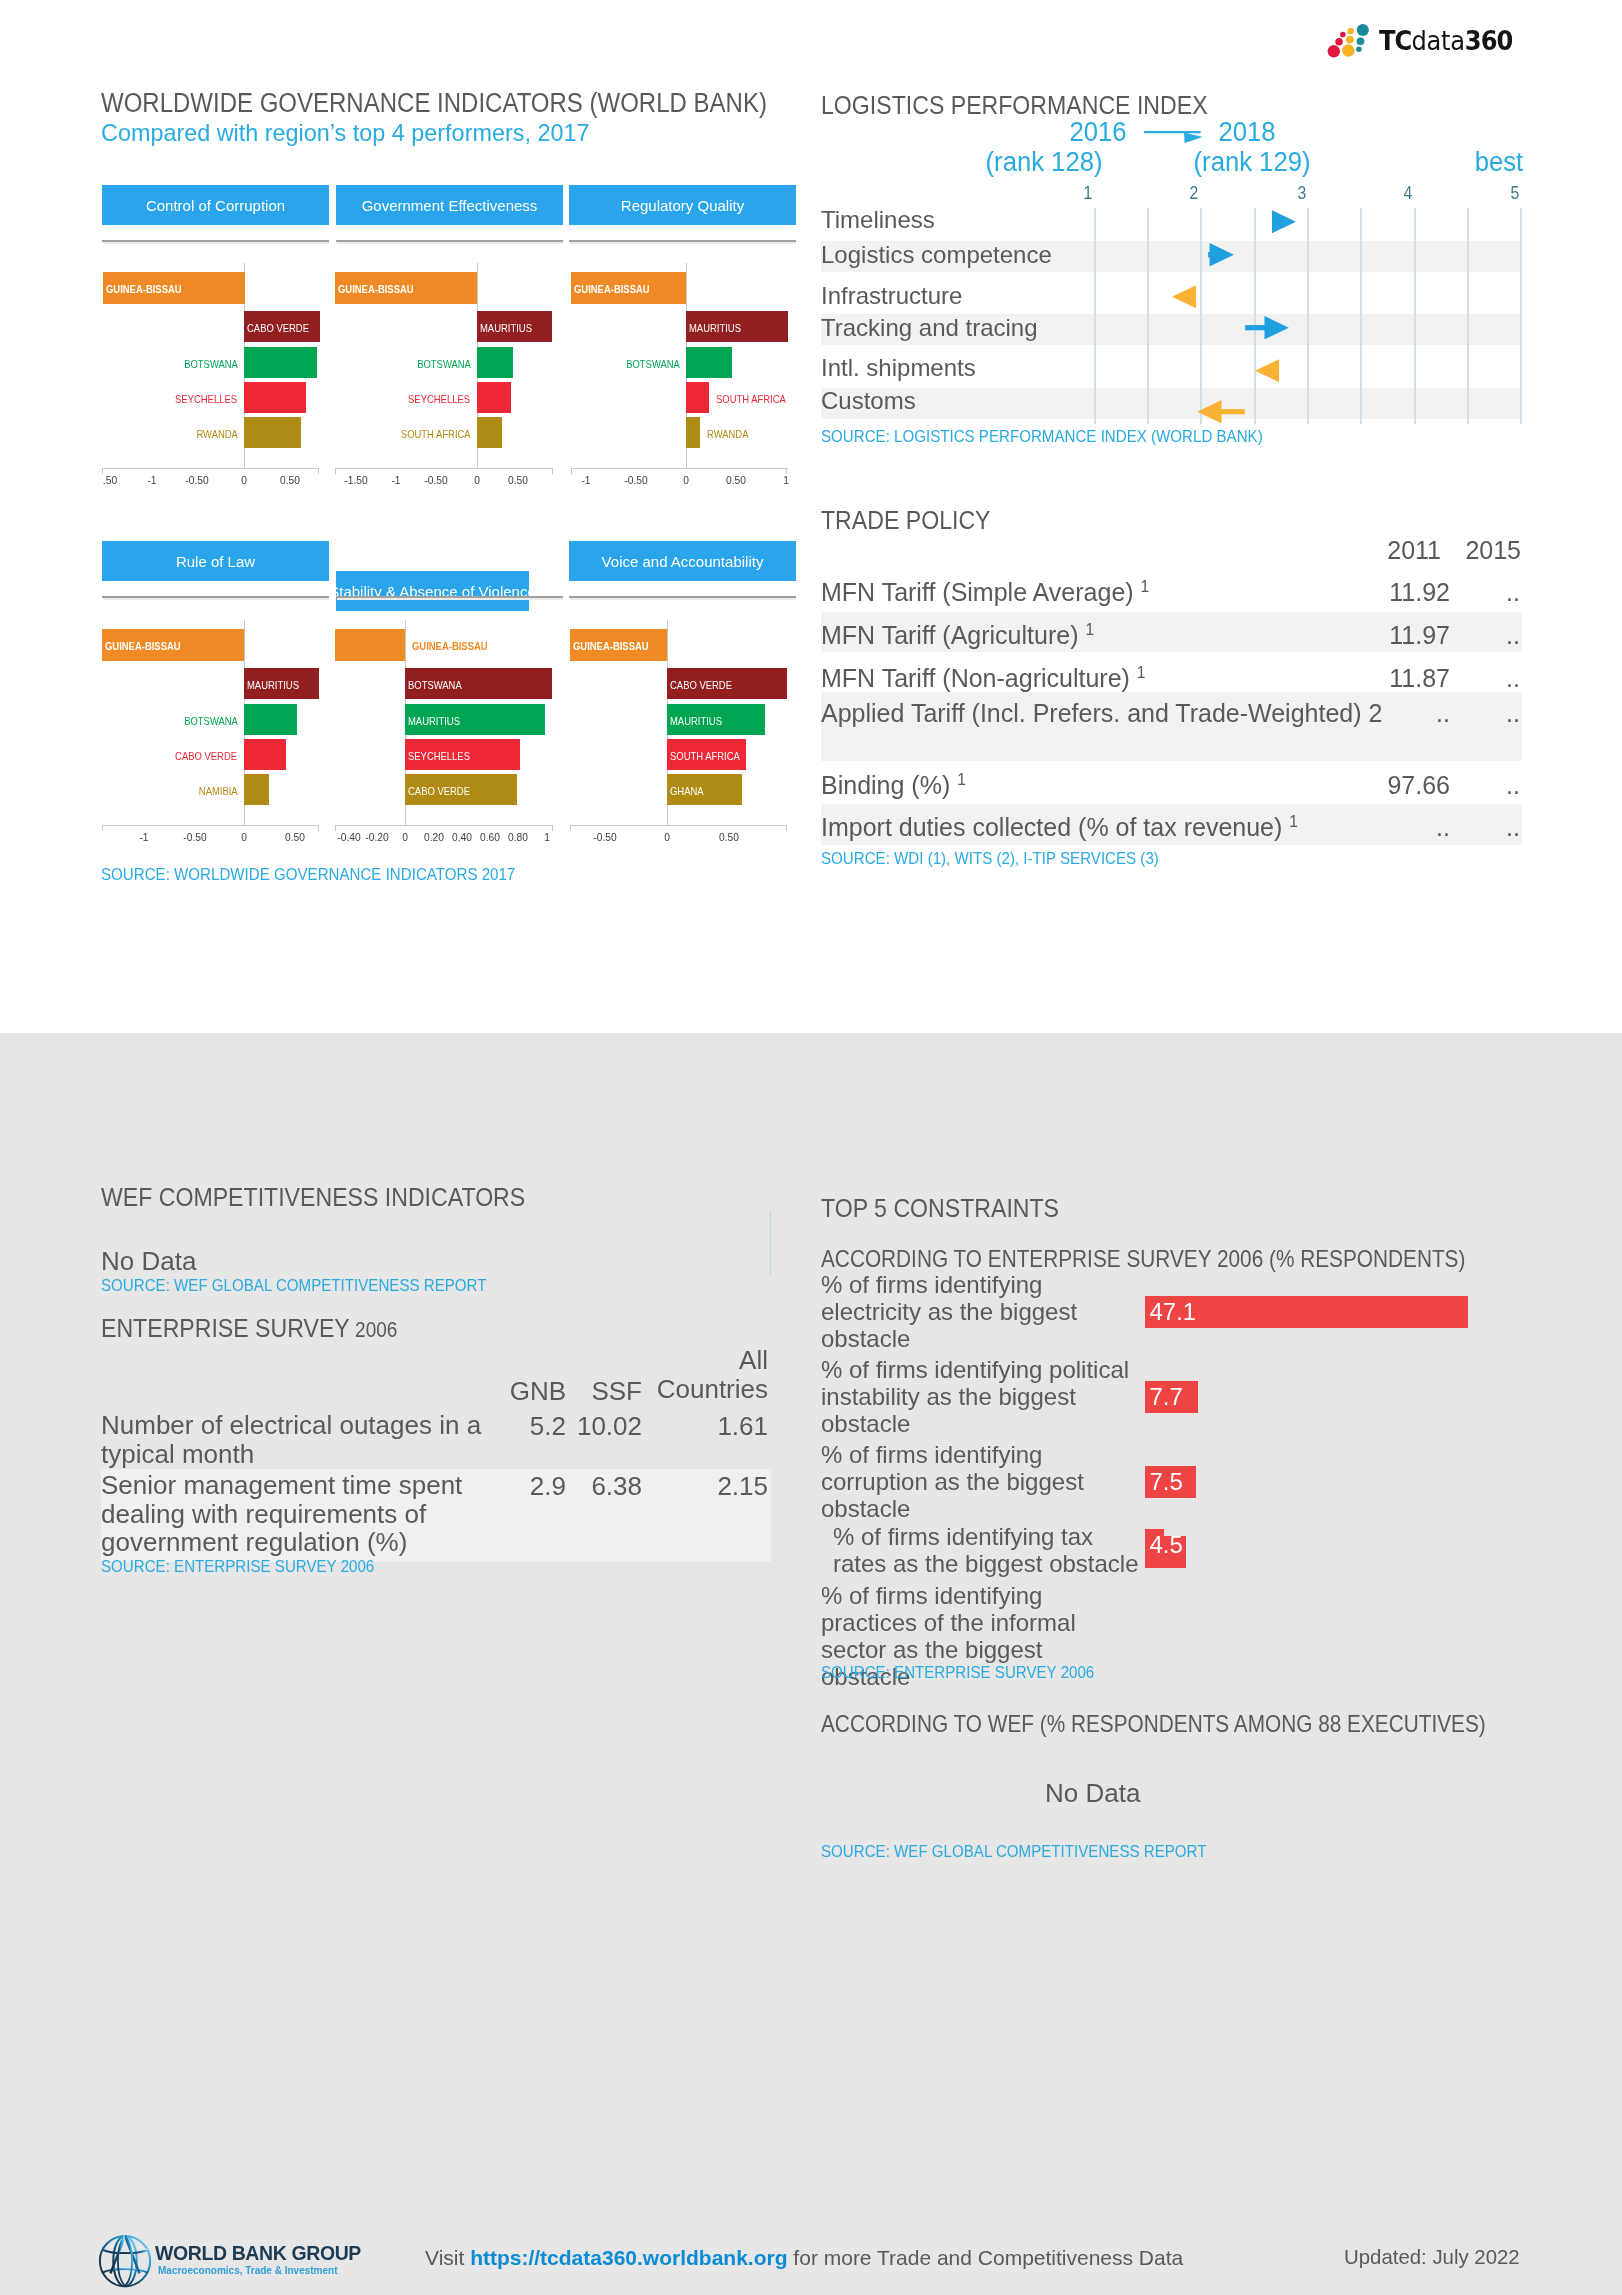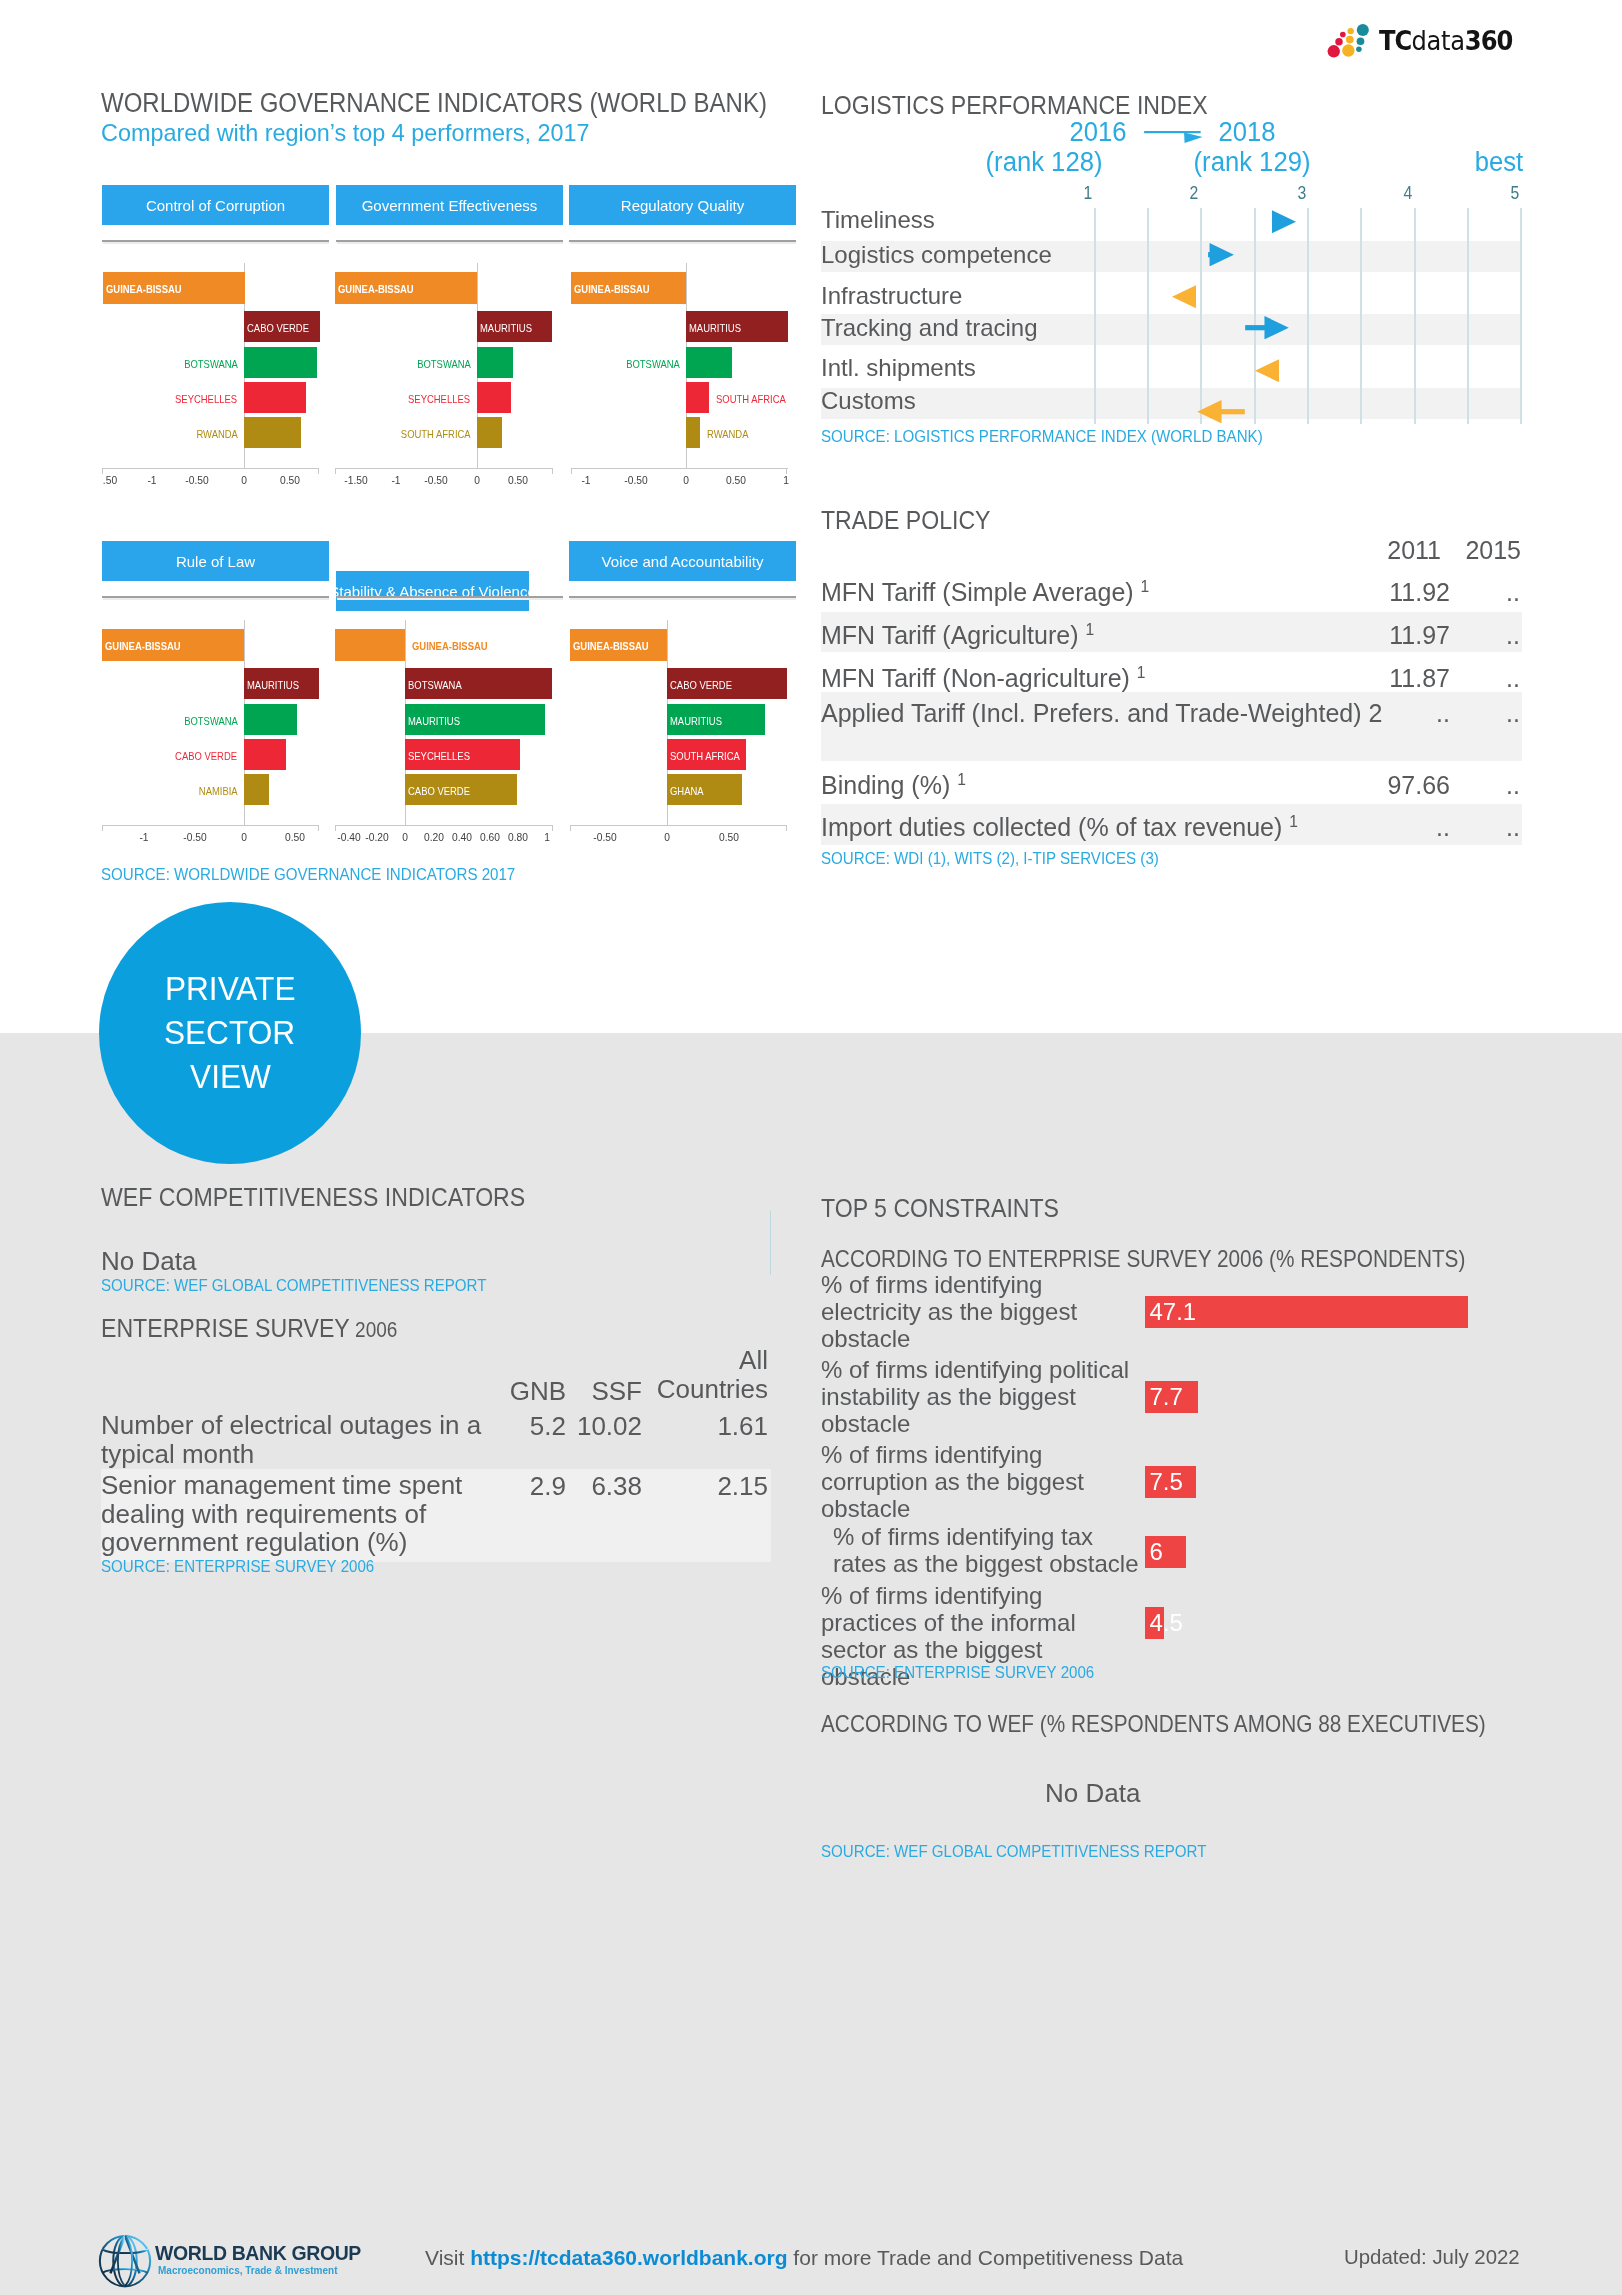--- a/index.html
+++ b/index.html
@@ -381,25 +381,20 @@
 <div class="tpval" style="left:1266px;top:699px;width:184px;">..</div>
 <div class="tpval" style="left:1350px;top:699px;width:170px;">..</div>
 <div class="tplabel" style="left:821px;top:771px;width:688px;"><span>Binding (%) </span><sup class="fn">1</sup></div>
 <div class="tpval" style="left:1266px;top:771px;width:184px;">97.66</div>
 <div class="tpval" style="left:1350px;top:771px;width:170px;">..</div>
 <div class="tplabel" style="left:821px;top:813px;width:688px;"><span>Import duties collected (% of tax revenue) </span><sup class="fn">1</sup></div>
 <div class="tpval" style="left:1266px;top:813px;width:184px;">..</div>
 <div class="tpval" style="left:1350px;top:813px;width:170px;">..</div>
 <div class="src" style="left:821px;top:849px;">SOURCE: WDI (1), WITS (2), I-TIP SERVICES (3)</div>
 </div>
-<div class="pscircle">
-<span>PRIVATE</span>
-<span>SECTOR</span>
-<span>VIEW</span>
-</div>
 <div>
 <div class="h1" style="left:101px;top:1182px;">WEF COMPETITIVENESS INDICATORS</div>
 <div class="vsep" style="left:770px;top:1211px;height:64px;"></div>
 <div class="nodata" style="left:101px;top:1246px;">No Data</div>
 <div class="src" style="left:101px;top:1276px;">SOURCE: WEF GLOBAL COMPETITIVENESS REPORT</div>
 </div>
 <div>
 <div class="h1" style="left:101px;top:1313px;"><span>ENTERPRISE SURVEY</span><span style="font-size:21.4px;">&nbsp;</span><span style="font-size:21.4px;">2006</span></div>
 <div class="eshead" style="left:454px;top:1377px;width:112px;">GNB</div>
 <div class="eshead" style="left:571px;top:1377px;width:71px;">SSF</div>
@@ -428,21 +423,21 @@
       </div>
 <div class="conslabel" style="left:821px;top:1441px;width:315px;">% of firms identifying corruption as the biggest obstacle</div>
 <div class="consbar" style="left:1145px;top:1466px;width:51px;height:32px;">
         <span class="consbarlab" style="left:4.5px;top:0;line-height:32px;">7.5</span>
       </div>
 <div class="conslabel" style="left:821px;top:1523px;width:315px;margin-left:12px;">% of firms identifying tax rates as the biggest obstacle</div>
 <div class="consbar" style="left:1145px;top:1536px;width:41px;height:32px;">
         <span class="consbarlab" style="left:4.5px;top:0;line-height:32px;">6</span>
       </div>
 <div class="conslabel" style="left:821px;top:1582px;width:315px;">% of firms identifying practices of the informal sector as the biggest obstacle</div>
-<div class="consbar" style="left:1145px;top:1607px;width:19px;height:32px;text-decoration:underline;">
+<div class="consbar" style="left:1145px;top:1529px;width:19px;height:32px;text-decoration:underline;">
         <span class="consbarlab" style="left:4.5px;top:0;line-height:32px;">4.5</span>
       </div>
 <div class="src" style="left:821px;top:1663px;">SOURCE: ENTERPRISE SURVEY 2006</div>
 <div class="sub" style="left:821px;top:1711px;">ACCORDING TO WEF (% RESPONDENTS AMONG 88 EXECUTIVES)</div>
 <div class="nodata" style="left:1045px;top:1778px;">No Data</div>
 <div class="src" style="left:821px;top:1842px;">SOURCE: WEF GLOBAL COMPETITIVENESS REPORT</div>
 </div>
 <div>
 <svg style="position:absolute;left:97px;top:2232px;" width="56" height="57" viewBox="0 0 100 102">
 <defs>

